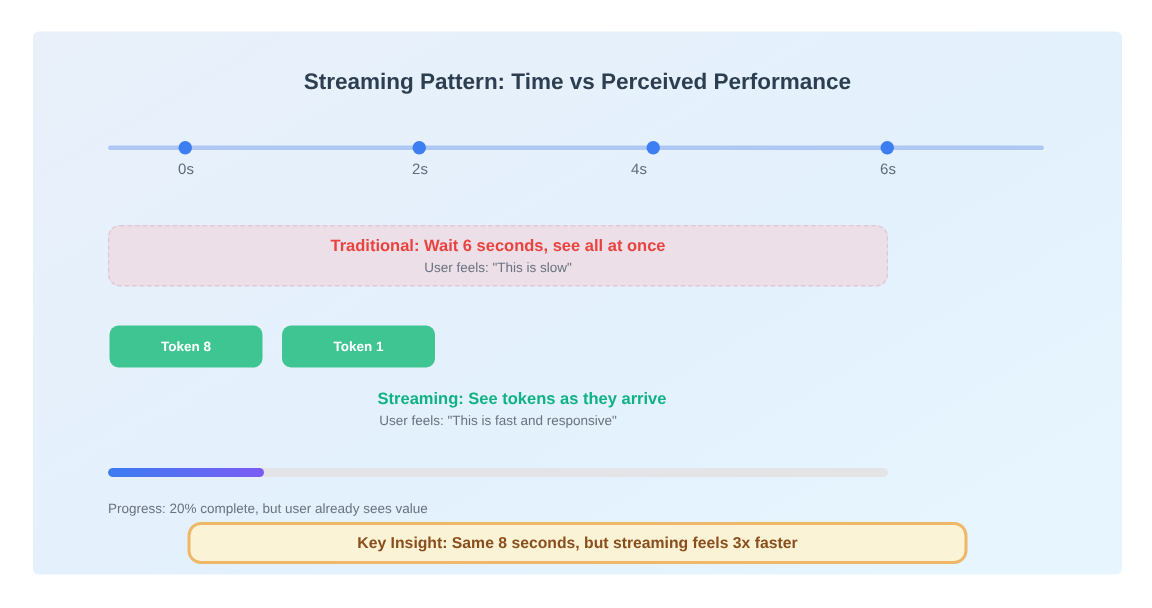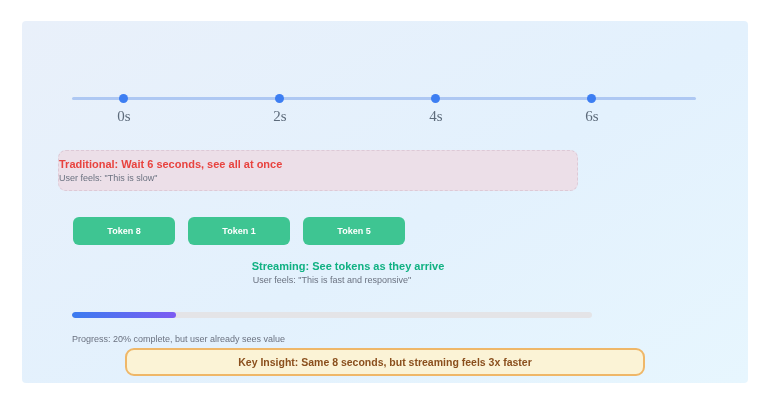--- a/index.html
+++ b/index.html
@@ -26,29 +26,29 @@
     position: absolute; left: 50px; top: 76px;
     width: 624px; height: 3px; border-radius: 2px;
     background: var(--tl-line-color);
   }
   .tl-dot {
     position: absolute; top: 73px; width: 9px; height: 9px;
     border-radius: 50%; background: var(--tl-dot-color);
   }
   .tl-label {
     position: absolute; top: 87px; width: 40px;
-    text-align: center; font-size: 15px; color: var(--tick-color); font-family: Liberation Serif, serif;
+    text-align: center; font-size: 10px; color: var(--tick-color);
   }
   
   .trad-box {
-    position: absolute; left: 36px; top: 129px;
+    position: absolute; left: 50px; top: 129px;
     width: 520px; height: 41px; border-radius: 8px;
     background: var(--trad-bg);
     border: 1px dashed var(--trad-border);
-    text-align: left;
+    text-align: center;
   }
   .trad-headline {
     margin-top: 7px; font-size: 11px; font-weight: bold; color: var(--red);
   }
   .subtext {
     margin-top: 3px; font-size: 9px; color: var(--gray-text);
   }
   
   .token-row {
     position: absolute; left: 51px; top: 196px;
@@ -96,42 +96,42 @@
   .insight-text {
     font-size: 10.5px; font-weight: bold; color: var(--insight-text);
   }
 </style>
 </head>
 <body>
 
 <div class="page">
   <div class="card">
 
+    <h1 class="title">Streaming Pattern: Time vs Perceived Performance</h1>
 
     <div>
       <div class="tl-line"></div>
       <div class="tl-dot" style="left:97px"></div>
       <div class="tl-dot" style="left:253px"></div>
       <div class="tl-dot" style="left:409px"></div>
       <div class="tl-dot" style="left:565px"></div>
       <div class="tl-label" style="left:82px">0s</div>
       <div class="tl-label" style="left:238px">2s</div>
-      <div class="tl-label" style="left:394px">4s</div>
+      <div class="tl-label" style="left:384px">4s</div>
       <div class="tl-label" style="left:550px">6s</div>
     </div>
 
     <div class="trad-box">
       <div class="trad-headline">Traditional: Wait 6 seconds, see all at once</div>
       <div class="subtext">User feels: "This is slow"</div>
     </div>
 
     <div class="token-row">
       <div class="token">Token 8</div>
       <div class="token">Token 1</div>
-      <div class="token">Token 5</div>
     </div>
 
     <div class="stream-headline">Streaming: See tokens as they arrive</div>
     <div class="stream-subtext">User feels: "This is fast and responsive"</div>
 
     <div class="progress-track">
       <div class="progress-fill" style="width: 20%;"></div>
     </div>
     <div class="progress-caption">Progress: 20% complete, but user already sees value</div>
 

